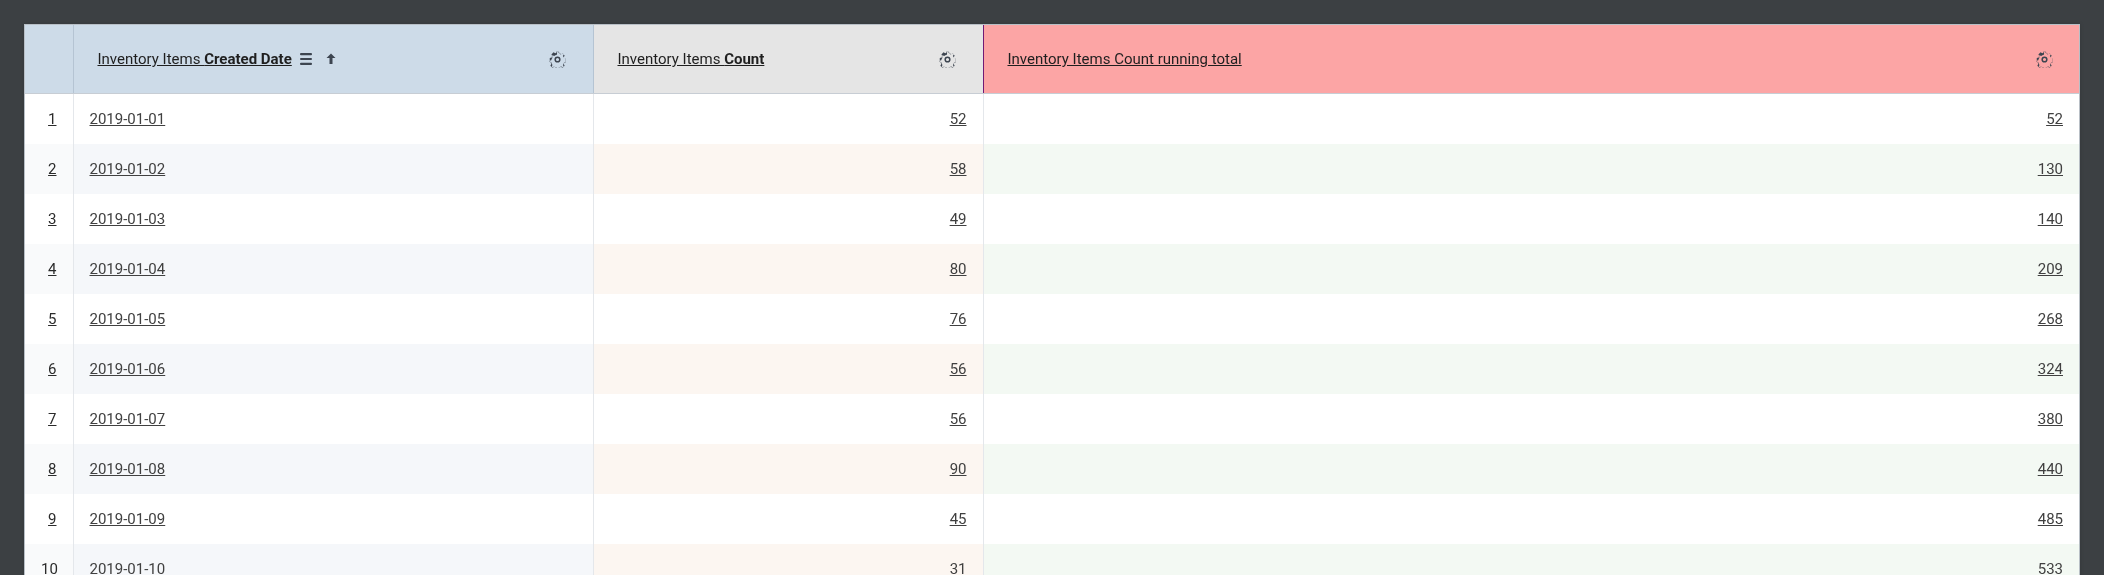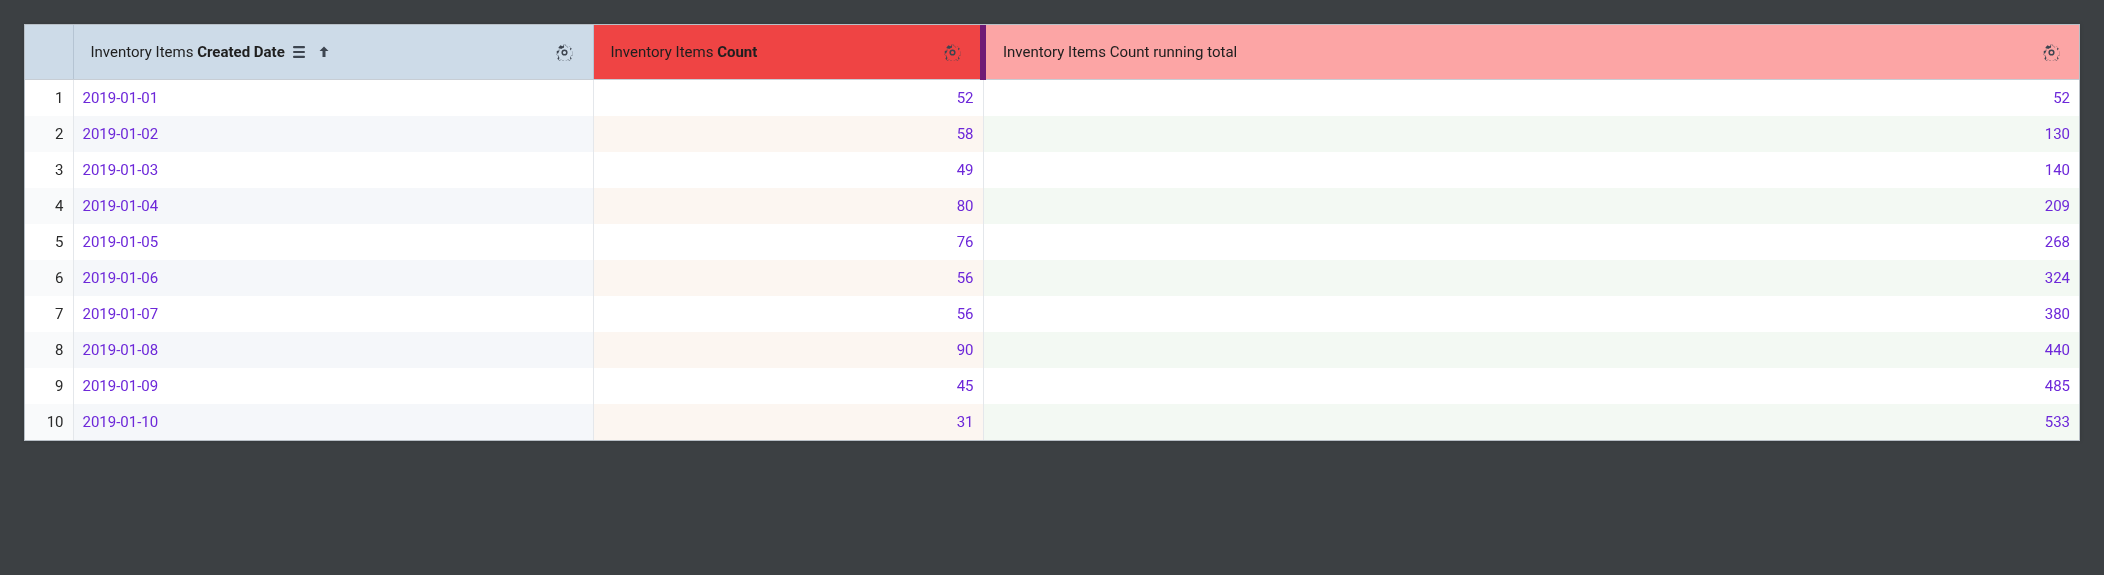--- a/index.html
+++ b/index.html
@@ -16,21 +16,22 @@
     background: #ffffff;
     border: 1px solid #b8bfc6;
     box-shadow: 0 0 4px rgba(0,0,0,0.15);
   }
   table.data {
     width: 100%;
     border-collapse: collapse;
     table-layout: fixed;
   }
   table.data th, table.data td {
-    padding: 9px;
+    padding: 16px;
+    text-decoration: underline;
   }
   
   col.rownum  { width: 48px; }
   col.date    { width: 520px; }
   col.count   { width: 390px; }
   col.running { } 
 
   
   thead tr { height: 36px; }
   th {
@@ -44,22 +45,22 @@
   }
   th.rownum-h {
     background: #cddbe8;
     border-right: 1px solid #b5c4d3;
   }
   th.date-h {
     background: #cddbe8;
     border-right: 1px solid #b5c4d3;
   }
   th.count-h {
-    background: #ef4444;
-    border-right: 6px solid #701a75;
+    background: #e5e5e5;
+    border-right: 1px solid #701a75;
   }
   th.running-h {
     background: #fca5a5;
   }
   .hd-inner {
     display: flex;
     align-items: center;
     height: 36px;
     padding: 0 10px 0 8px;
     gap: 6px;
@@ -80,21 +81,21 @@
     height: 18px;
     color: #3d4550;
   }
   .ico svg { width: 16px; height: 16px; display: block; }
   .gear svg { width: 17px; height: 17px; }
 
   
   tbody tr { height: 31px; }
   td {
     font-size: 15px;
-    color: #6d28d9;
+    color: #404040;
     vertical-align: middle;
     border-right: 1px solid #e4e7eb;
     white-space: nowrap;
   }
   td:last-child { border-right: none; }
   td.rownum {
     text-align: right;
     padding-right: 8px;
     color: #2b2b2b;
     background: #ffffff;

